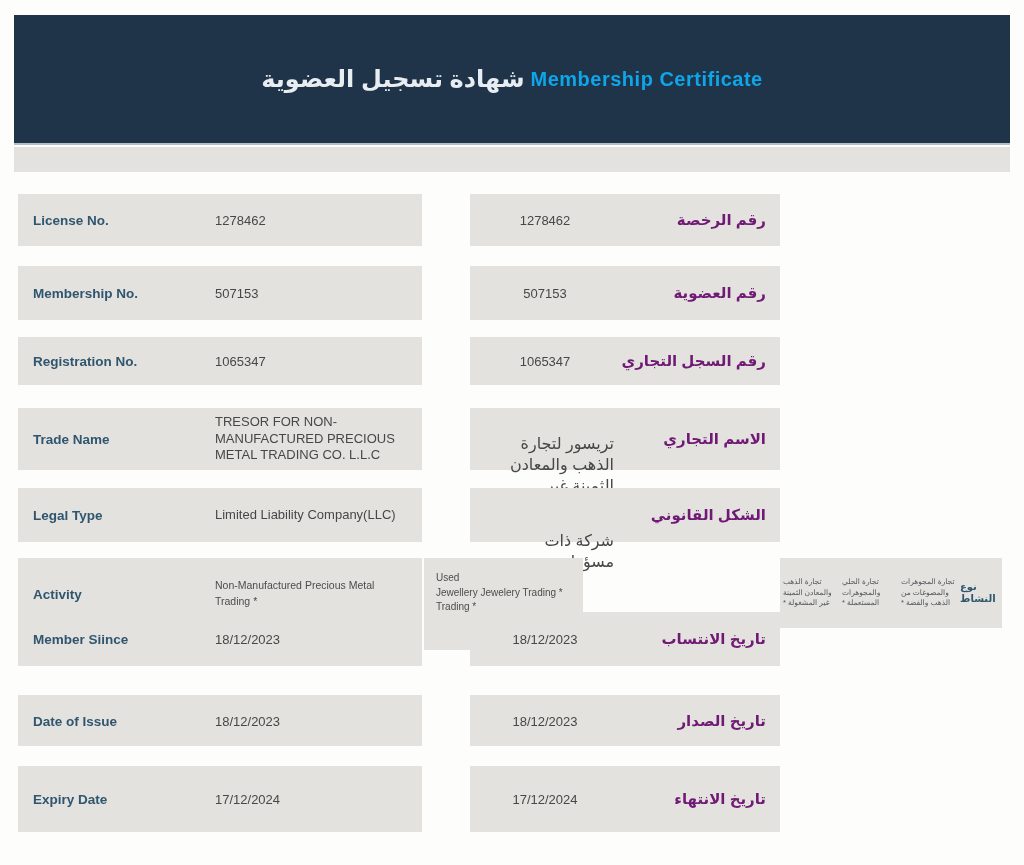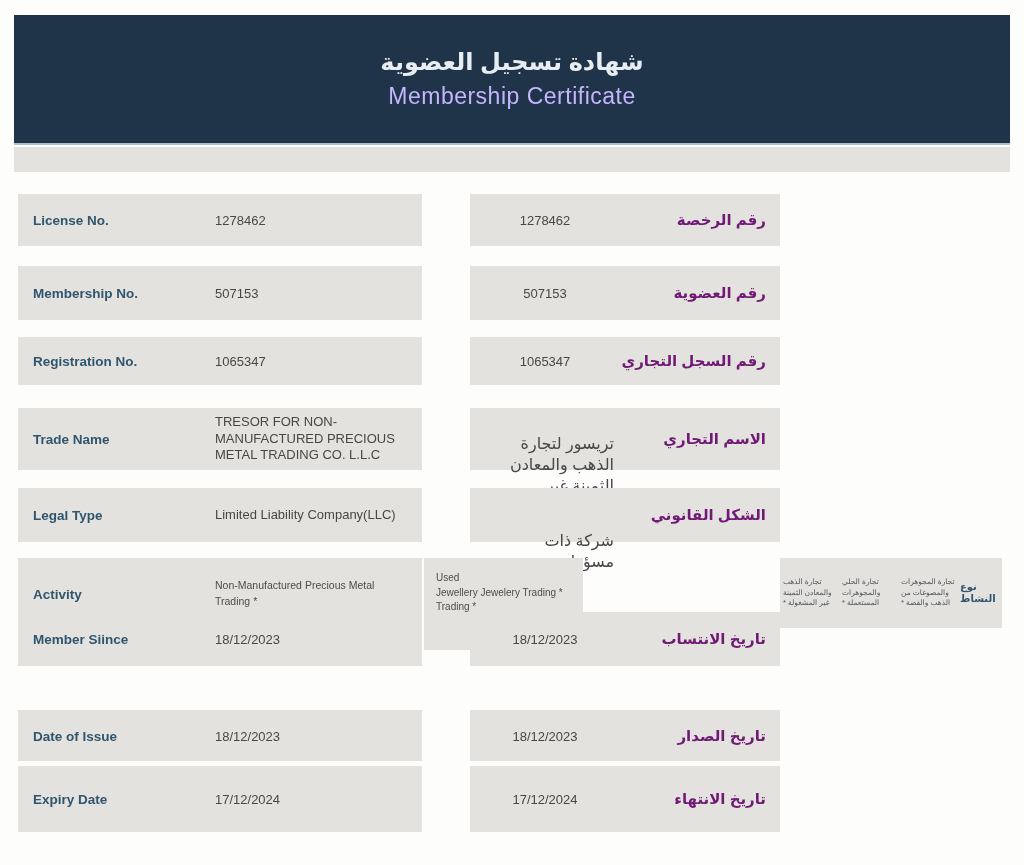--- a/index.html
+++ b/index.html
@@ -4,37 +4,37 @@
 <style>
   html,body{margin:0;padding:0;background:#ffffff;}
   .page{
     position:relative;width:1024px;height:865px;background:#fdfdfc;overflow:hidden;
     font-family:"Liberation Sans","DejaVu Sans",sans-serif;
   }
   
   .hdr{
     position:absolute;left:14px;top:15px;width:996px;height:128px;
     background:#1f3349;border-bottom:2px solid #b3bec9;
-    display:flex;flex-direction:column;align-items:center;justify-content:center;gap:6px;
+    display:flex;flex-direction:row;align-items:center;justify-content:center;gap:6px;
   }
   .hdr-ar{color:#e8edf2;font-size:24px;font-weight:600;direction:rtl;line-height:1.2;}
-  .hdr-en{color:#c4b5fd;font-size:23px;font-weight:400;letter-spacing:.5px;line-height:1.15;}
+  .hdr-en{color:#0ea5e9;font-size:20px;font-weight:700;letter-spacing:.5px;line-height:1.15;}
   .strip{position:absolute;left:14px;top:147px;width:996px;height:25px;background:#e4e2df;}
   
   .box{position:absolute;background:#e4e2df;}
   .lbox{left:18px;width:404px;}
   .rbox{left:470px;width:310px;}
   .r1{top:194px;height:52px}
   .r2{top:266px;height:54px}
   .r3{top:337px;height:48px}
   .r4{top:408px;height:62px}
   .r5{top:488px;height:54px}
   .r6{top:558px;height:72px}
   .r7{top:612px;height:54px}
-  .r8{top:710px;height:51px}
+  .r8{top:695px;height:51px}
   .r9{top:766px;height:66px}
   .lbl-en{
     position:absolute;left:15px;top:50%;transform:translateY(-50%);
     color:#2f566e;font-weight:bold;font-size:13.5px;white-space:nowrap;
   }
   .val-en{
     position:absolute;left:197px;top:50%;transform:translateY(-50%);
     color:#474747;font-size:13px;
   }
   .val-en.wrap{width:190px;line-height:1.28;}

